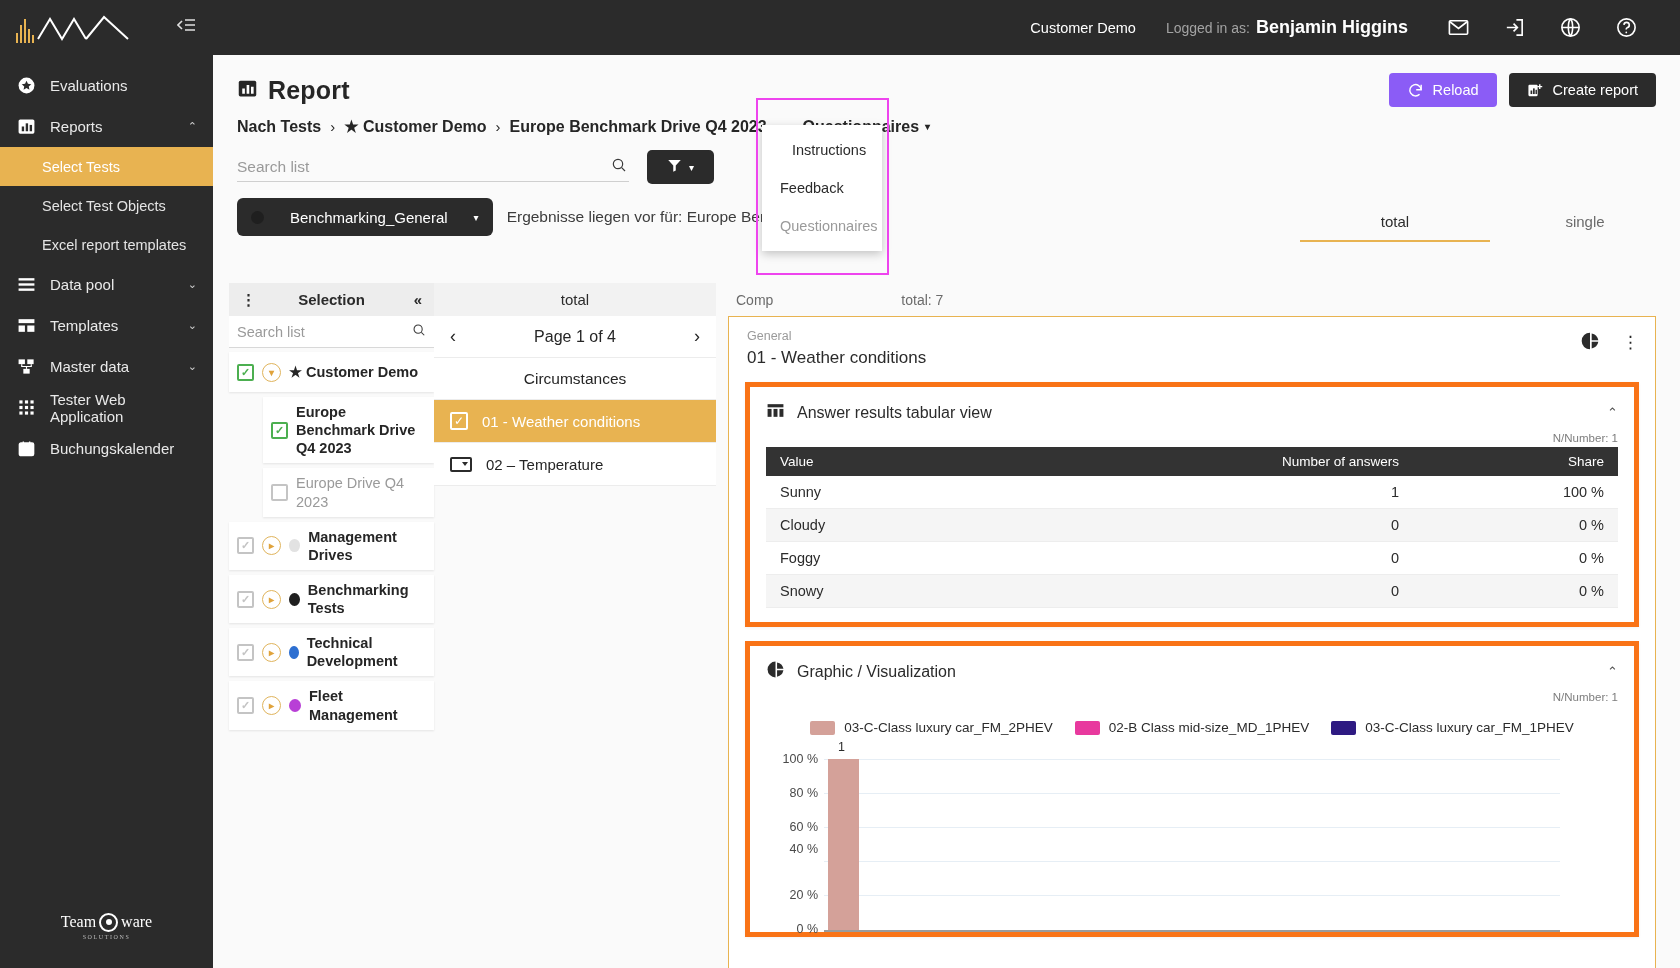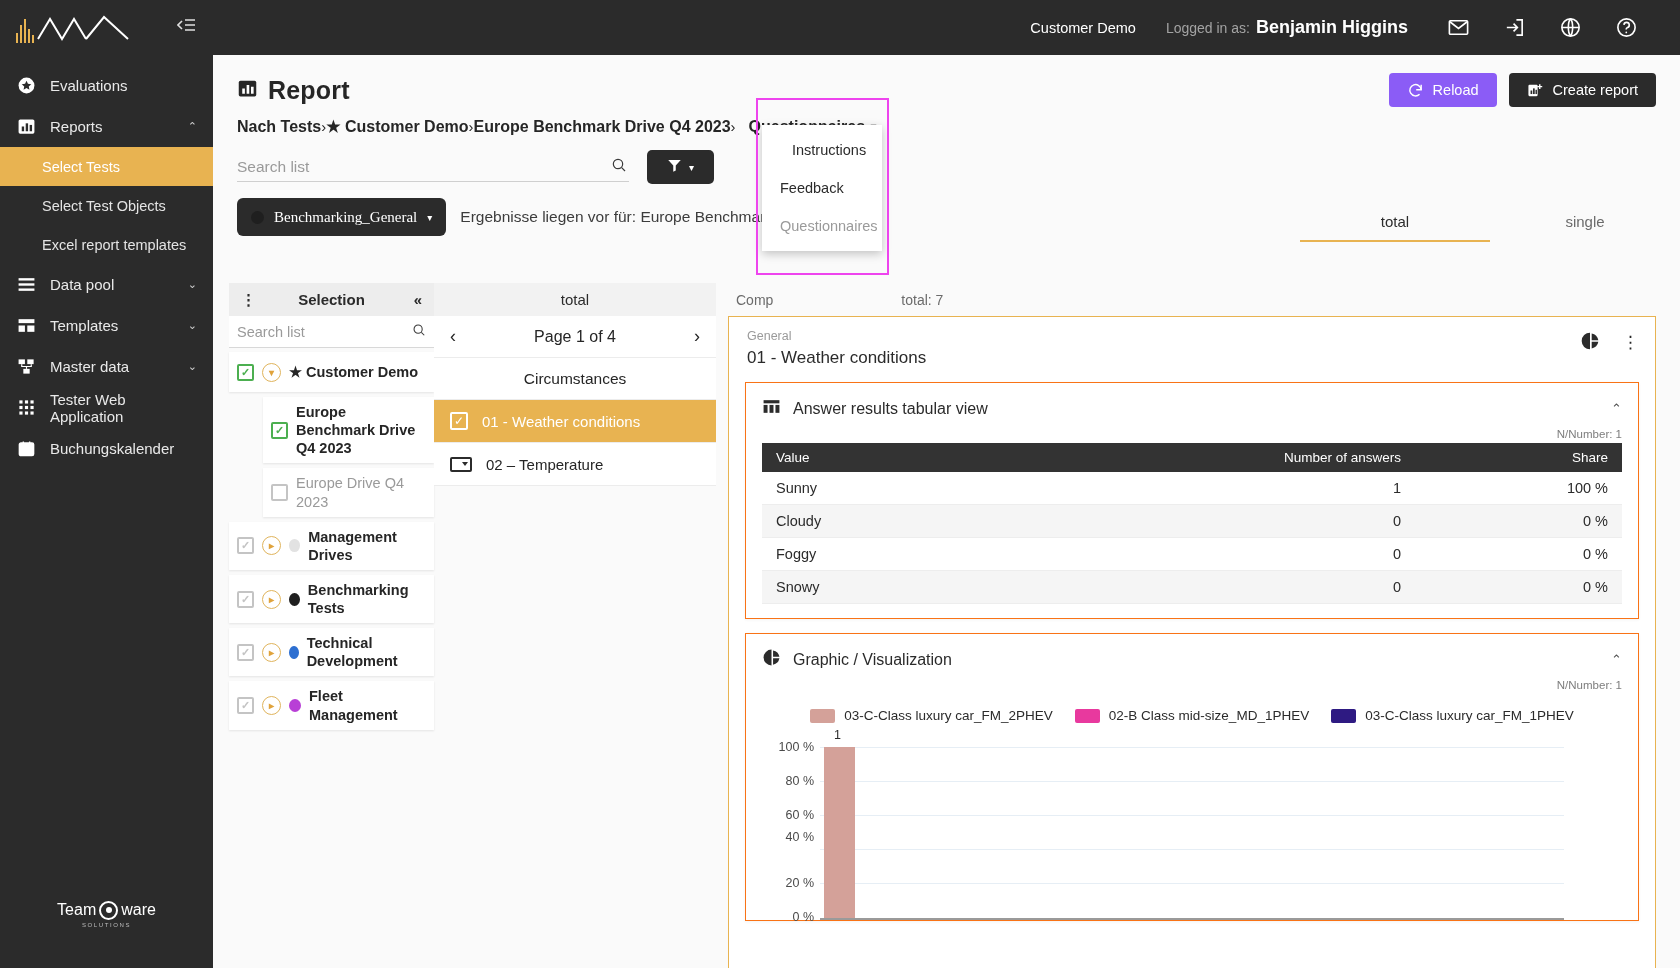--- a/index.html
+++ b/index.html
@@ -25,21 +25,21 @@
   .sb-nav { margin-top:10px; }
   .sb-item {
     display:flex; align-items:center; height:41px; padding:0 16px; gap:14px;
     font-size:15px; color:#e9e9e9; cursor:pointer; position:relative;
   }
   .sb-ico { width:20px; height:20px; flex:0 0 20px; display:flex; align-items:center; justify-content:center; }
   .sb-ico svg { width:19px; height:19px; fill:#ffffff; }
   .sb-caret { margin-left:auto; font-size:11px; color:#cfcfcf; }
   .sb-sub { display:flex; align-items:center; height:39px; padding:0 16px 0 42px; font-size:14.5px; color:#e4e4e4; cursor:pointer;}
   .sb-sub.active { background:#e8b351; color:#ffffff; }
-  .sb-foot { margin-top:auto; padding-bottom:40px; display:flex; justify-content:center; }
+  .sb-foot { margin-top:auto; padding-bottom:28px; display:flex; justify-content:center;font-family:Liberation Serif, serif; }
   .tw-logo { text-align:center; color:#fff; font-size:16px; line-height:1.05; }
   .tw-logo .sub { font-size:6px; letter-spacing:1.6px; color:#bdbdbd; margin-top:2px;}
   .tw-row { display:flex; align-items:center; justify-content:center; gap:3px; }
   .tw-ring { width:19px;height:19px;border-radius:50%;border:2px solid #fff; display:inline-block; position:relative;}
   .tw-ring:after{content:"";position:absolute;left:50%;top:50%;width:6px;height:6px;background:#fff;border-radius:50%;transform:translate(-50%,-50%);}
 
   
   .right { flex:1; display:flex; flex-direction:column; min-width:0; position:relative;}
   .topbar {
     height:55px; background:#2b2b2b; display:flex; align-items:center;
@@ -62,21 +62,21 @@
   .btn {
     display:flex; align-items:center; gap:9px; height:34px; padding:0 18px;
     border-radius:4px; font-size:14.5px; cursor:pointer; border:none;
     font-family:"Liberation Sans", sans-serif;
   }
   .btn-amber { background:#8b5cf6; color:#fff; }
   .btn-dark  { background:#2b2b2b; color:#fff; }
   .btn svg { width:17px; height:17px; }
 
   
-  .crumbs { display:flex; align-items:center; gap:0; margin-top:10px; font-size:16px; font-weight:bold; color:#262626;}
+  .crumbs { display:flex; align-items:center; gap:9px; margin-top:10px; font-size:16px; font-weight:bold; color:#262626;}
   .crumb { cursor:pointer; white-space:nowrap; }
   .crumb-sep { color:#262626; font-weight:normal; font-size:15px; }
   .crumb-last { display:flex; align-items:center; gap:6px; }
   .crumb-caret { font-size:10px; }
 
   
   .searchrow { display:flex; align-items:center; gap:18px; margin-top:14px; }
   .search {
     width:392px; position:relative; border-bottom:1px solid #cfcfcf; height:29px;
     display:flex; align-items:center;
@@ -92,23 +92,22 @@
     background:#2b2b2b; border-radius:5px; height:34px; width:67px;
     display:flex; align-items:center; justify-content:center; gap:7px; cursor:pointer;
   }
   .filterbtn .fico svg { width:15px; height:15px; fill:#fff;}
   .filterbtn .fcar { color:#fff; font-size:10px;}
 
   
   .selrow { display:flex; align-items:center; margin-top:14px; gap:14px; }
   .pill {
     background:#2b2b2b; color:#fff; border-radius:6px; height:38px;
-    display:flex; align-items:center; gap:10px; padding:0 14px; font-size:15px; cursor:pointer;
+    display:flex; align-items:center; gap:26px; padding:0 14px; font-size:15px; cursor:pointer;
     min-width:197px;
-    font-family:Liberation Serif, serif;
   }
   .dot { width:13px;height:13px;border-radius:50%; display:inline-block;}
   .pill .caret { margin-left:auto; font-size:10px;}
   .selinfo { font-size:15.5px; color:#3c3c3c; }
 
   
   .tabs { position:absolute; right:0; top:150px; display:flex; width:380px; }
   .tab { flex:1; text-align:center; font-size:15px; color:#6b6b6b; padding:8px 0 10px; cursor:pointer;}
   .tab.active { color:#2b2b2b; border-bottom:2px solid #e8b351; }
 
@@ -167,21 +166,21 @@
   .mainhdr { height:33px; background:#fafafa; display:flex; align-items:center; padding-left:20px;
              font-size:14px; color:#6b6b6b; }
   .qcard { margin:0 24px 0 12px; border:1px solid #e8b351; background:#fff; height:100%; overflow:hidden;}
   .qcard-top { padding:12px 18px 0 18px; position:relative;}
   .qgeneral { font-size:12.5px; color:#9a9a9a; }
   .qtitle { font-size:17px; color:#2b2b2b; margin-top:5px;}
   .qicons { position:absolute; right:16px; top:14px; display:flex; align-items:center; gap:22px;}
   .qicons .pie svg{width:20px;height:20px;}
   .qicons .kebab{ font-size:17px; cursor:pointer; letter-spacing:0;}
 
-  .sub-card { margin:14px 16px 0 16px; border:1px solid #f97316; background:#fff; box-shadow:0 1px 3px rgba(0,0,0,.05);}
+  .sub-card { margin:14px 16px 0 16px; border:5px solid #f97316; background:#fff; box-shadow:0 1px 3px rgba(0,0,0,.05);}
   .sc-head { display:flex; align-items:center; gap:12px; padding:14px 16px 8px 16px; font-size:16px; color:#2b2b2b;}
   .sc-head .chev { margin-left:auto; font-size:13px; color:#555; cursor:pointer;}
   .sc-head .sico svg{width:19px;height:19px;fill:#2b2b2b;}
   .nnum { text-align:right; font-size:11.5px; color:#7d7d7d; padding:0 16px 3px 0;}
 
   table { width:calc(100% - 32px); margin:0 16px; border-collapse:collapse; font-size:14.5px;}
   thead th { background:#333333; color:#fff; font-weight:normal; font-size:13.5px; padding:7px 14px; text-align:left;}
   thead th.num { text-align:right;}
   tbody td { padding:8px 14px; color:#2b2b2b; border-bottom:1px solid #ededed;}
   tbody td.num { text-align:right;}

